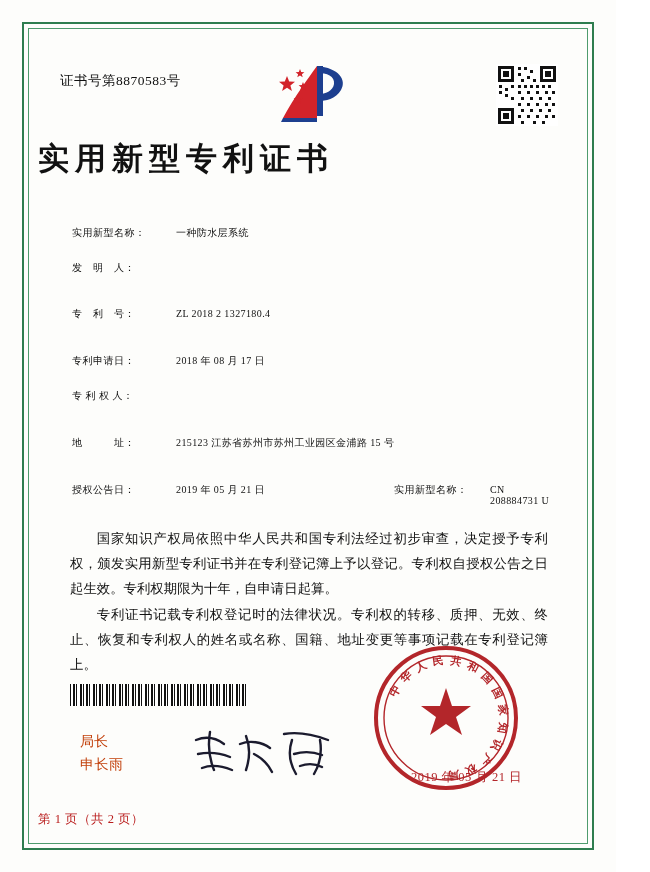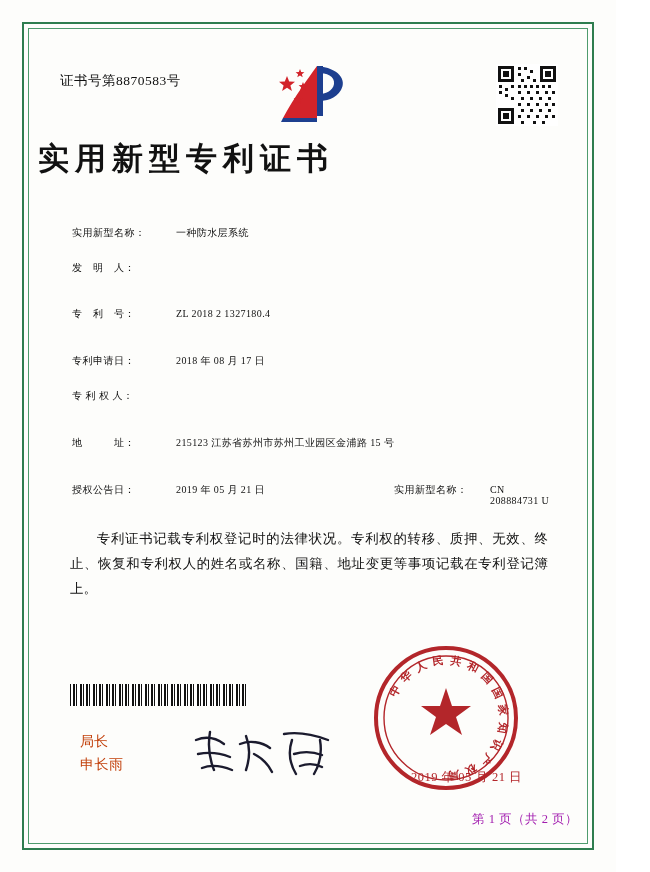--- a/index.html
+++ b/index.html
@@ -198,23 +198,23 @@
     font-size: 12.5px;
     color: #b3262a;
     letter-spacing: 0.5px;
   }
 
   .page-footer {
     position: absolute;
     left: 0;
     right: 0;
     bottom: 6px;
-    text-align: right;
+    text-align: left;
     font-size: 12.5px;
-    color: #a21caf;
+    color: #b91c1c;
     letter-spacing: 0.5px;
   }
 </style>
 </head>
 <body>
 
 <div class="certificate">
 
   <div class="border-outer"></div>
   <div class="border-inner"></div>
@@ -342,20 +342,21 @@
       <div class="field-row split">
         <div class="field-label">授权公告日：</div>
         <div class="field-value">2019 年 05 月 21 日</div>
         <div class="field-label2">实用新型名称：</div>
         <div class="field-value2">CN 208884731 U</div>
       </div>
 
     </div>
 
     <div class="paragraphs">
+      <p>国家知识产权局依照中华人民共和国专利法经过初步审查，决定授予专利权，颁发实用新型专利证书并在专利登记簿上予以登记。专利权自授权公告之日起生效。专利权期限为十年，自申请日起算。</p>
       <p>专利证书记载专利权登记时的法律状况。专利权的转移、质押、无效、终止、恢复和专利权人的姓名或名称、国籍、地址变更等事项记载在专利登记簿上。</p>
     </div>
 
     <div class="barcode"></div>
 
     <div class="signature-block">
       <div>局长</div>
       <div class="sig-name">申长雨</div>
     </div>
 

